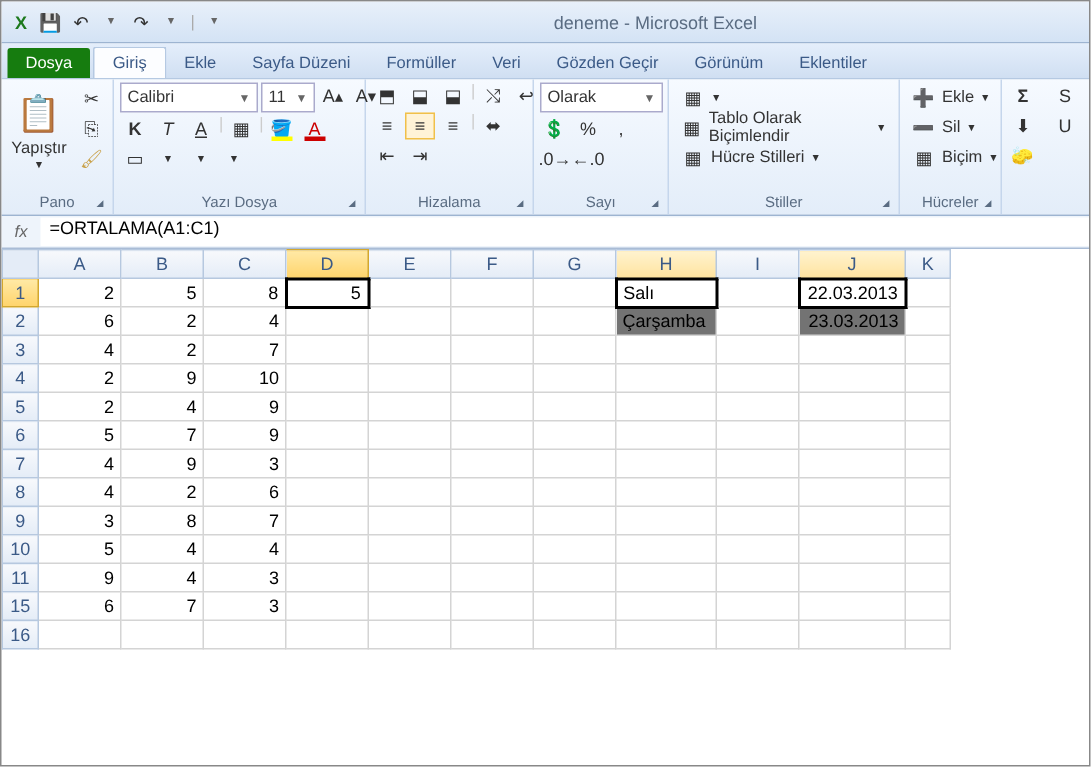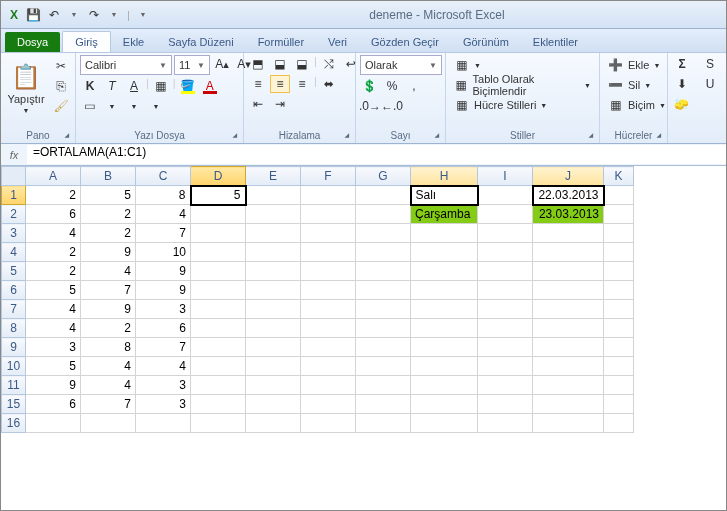--- a/index.html
+++ b/index.html
@@ -36,21 +36,21 @@
 table{border-collapse:collapse;table-layout:fixed}
 th,td{border:1px solid #d4d4d4;height:19px;font-size:12px;color:#000;padding:0 4px;overflow:hidden;white-space:nowrap}
 th{background:linear-gradient(#f7f9fc,#e4ecf7);color:#3b5a87;font-weight:normal;text-align:center;border-color:#b6c8df}
 th.rowh{width:24px}
 th.sel-col{background:linear-gradient(#ffe9a5,#ffd46b);border-color:#d2a72f}
 th.sel-row{background:linear-gradient(#ffe9a5,#ffd46b);border-color:#d2a72f}
 th.hl-col{background:linear-gradient(#fff3cf,#ffe39e)}
 td{text-align:right}
 td.tl{text-align:left}
 td.win{background:#fff;border:2px solid #000}
-td.sel-fill{background:#84cc16}
+td.sel-fill{background:#737373}
 .corner{width:24px;background:#e4ecf7;border:1px solid #b6c8df}
 .brush{color:#c9a24b}
 </style>
 </head>
 <body>
 
 <div class="titlebar">
   <div class="qat">
     <span class="qat-ic" style="color:#1e7a1e;font-weight:bold">X</span>
     <span class="qat-ic">💾</span>

